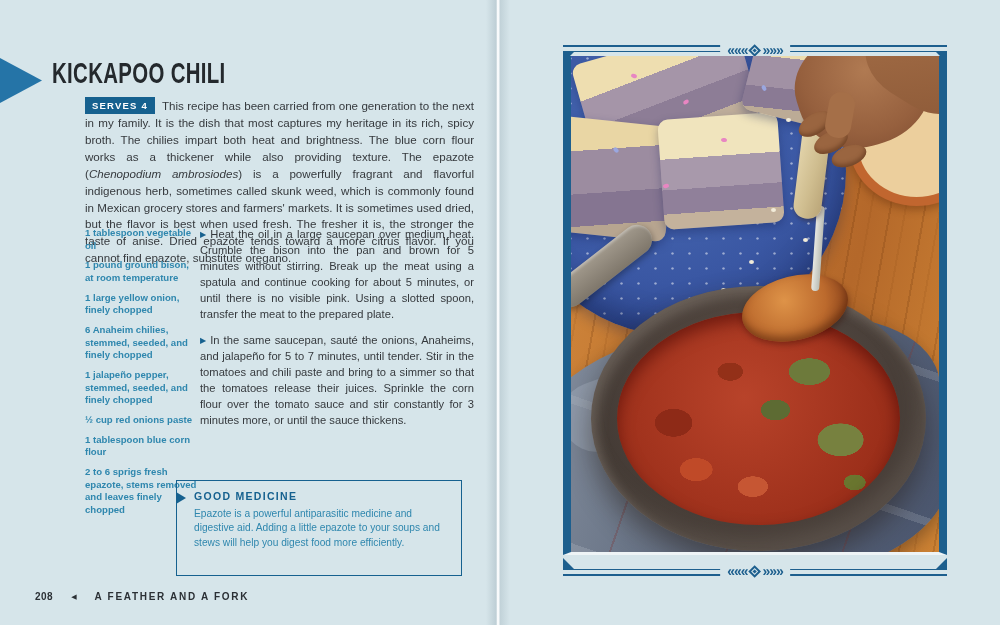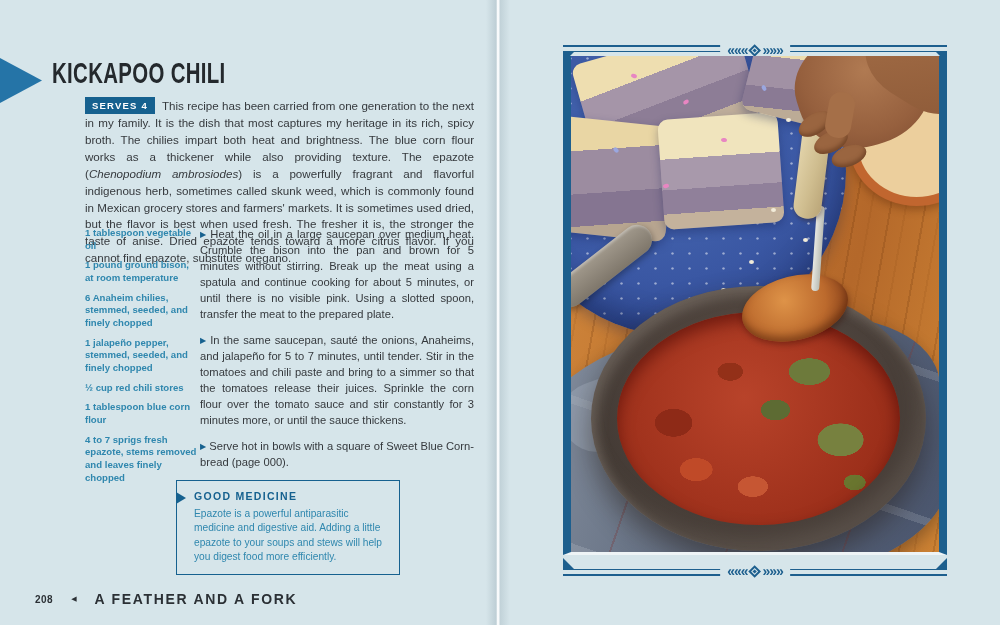--- a/index.html
+++ b/index.html
@@ -36,36 +36,36 @@
   }
 
   .ingredients { position:absolute; left:85px; top:227px; width:114px; }
   .ing { color:#2f87ae; font-weight:700; font-size:9.6px; line-height:1.32; margin-bottom:7px; }
 
   .steps { position:absolute; left:200px; top:226px; width:274px; }
   .step { font-size:11.2px; line-height:1.43; margin-bottom:10px; text-align:justify; }
   .step-marker { color:#16618f; font-size:8px; vertical-align:1.5px; margin-right:3px; }
 
   .medicine-box {
-    position:absolute; left:176px; top:480px; width:224px; min-height:92px;
-    border:1.5px solid #16618f; padding:9px 13px 9px 17px;
+    position:absolute; left:176px; top:480px; width:286px; min-height:92px;
+    border:1.5px solid #16618f; padding:9px 13px 25px 17px;
   }
   .box-arrow {
     position:absolute; left:-1.5px; top:11px; width:0; height:0;
     border-left:10px solid #16618f;
     border-top:6px solid transparent; border-bottom:6px solid transparent;
   }
   .sb-title { font-size:10.5px; font-weight:700; letter-spacing:1.3px; color:#16618f; margin-bottom:5px; }
   .sb-p { font-size:10.2px; color:#2f87ae; line-height:1.42; }
   .sb-p + .sb-p { text-indent:18px; }
 
   .footer { position:absolute; left:35px; top:591px; display:flex; align-items:center; gap:18px; color:#2b3035; }
   .pg-num { font-size:10px; font-weight:700; letter-spacing:.5px; }
   .pg-sep { font-size:7px; }
-  .book-title { font-size:14px; font-weight:700; letter-spacing:1.7px; }
+  .book-title { font-size:10px; font-weight:700; letter-spacing:1.7px; }
 
   
   #gutter {
     position:absolute; left:486px; top:0; width:24px; height:625px;
     background:linear-gradient(90deg, rgba(80,105,120,0) 0%, rgba(80,105,120,.18) 42%,
       rgba(255,255,255,.85) 48%, rgba(255,255,255,.85) 52%, rgba(80,105,120,.15) 60%, rgba(80,105,120,0) 100%);
   }
 
   
   #right-page { position:absolute; left:503px; top:0; width:497px; height:625px; }
@@ -183,31 +183,31 @@
 <div id="left-page">
 
   <div class="title-arrow"></div>
   <h1 class="recipe-title">KICKAPOO CHILI</h1>
 
   <p class="intro"><span class="serves-badge">SERVES 4</span><span>This recipe has been carried from one generation to the next in my family. It is the dish that most captures my heritage in its rich, spicy broth. The chilies impart both heat and brightness. The blue corn flour works as a thickener while also providing texture. The epazote (<em>Chenopodium ambrosiodes</em>) is a powerfully fragrant and flavorful indigenous herb, sometimes called skunk weed, which is commonly found in Mexican grocery stores and farmers' markets. It is sometimes used dried, but the flavor is best when used fresh. The fresher it is, the stronger the taste of anise. Dried epazote tends toward a more citrus flavor. If you cannot find epazote, substitute oregano.</span></p>
 
   <div class="ingredients">
       <div class="ing">1 tablespoon vegetable oil</div>
       <div class="ing">1 pound ground bison, at room temperature</div>
+      <div class="ing">1 large yellow onion, finely chopped</div>
       <div class="ing">6 Anaheim chilies, stemmed, seeded, and finely chopped</div>
       <div class="ing">1 jalapeño pepper, stemmed, seeded, and finely chopped</div>
-      <div class="ing">½ cup red chili stores</div>
+      <div class="ing">½ cup red onions paste</div>
       <div class="ing">1 tablespoon blue corn flour</div>
-      <div class="ing">4 to 7 sprigs fresh epazote, stems removed and leaves finely chopped</div>
+      <div class="ing">2 to 6 sprigs fresh epazote, stems removed and leaves finely chopped</div>
     </div>
 
   <div class="steps">
       <div class="step"><span class="step-marker">▶</span>Heat the oil in a large saucepan over medium heat. Crumble the bison into the pan and brown for 5 minutes without stirring. Break up the meat using a spatula and continue cooking for about 5 minutes, or until there is no visible pink. Using a slotted spoon, transfer the meat to the prepared plate.</div>
       <div class="step"><span class="step-marker">▶</span>In the same saucepan, sauté the onions, Anaheims, and jalapeño for 5 to 7 minutes, until tender. Stir in the tomatoes and chili paste and bring to a simmer so that the tomatoes release their juices. Sprinkle the corn flour over the tomato sauce and stir constantly for 3 minutes more, or until the sauce thickens.</div>
-      <div class="step"><span class="step-marker">▶</span>Serve hot in bowls with a square of Sweet Blue Corn-bread (page 000).</div>
     </div>
 
   <div class="medicine-box">
     <div class="box-arrow"></div>
     <div class="sb-title">GOOD MEDICINE</div>
     <div>
         <div class="sb-p">Epazote is a powerful antiparasitic medicine and digestive aid. Adding a little epazote to your soups and stews will help you digest food more efficiently.</div>
       </div>
   </div>
 

